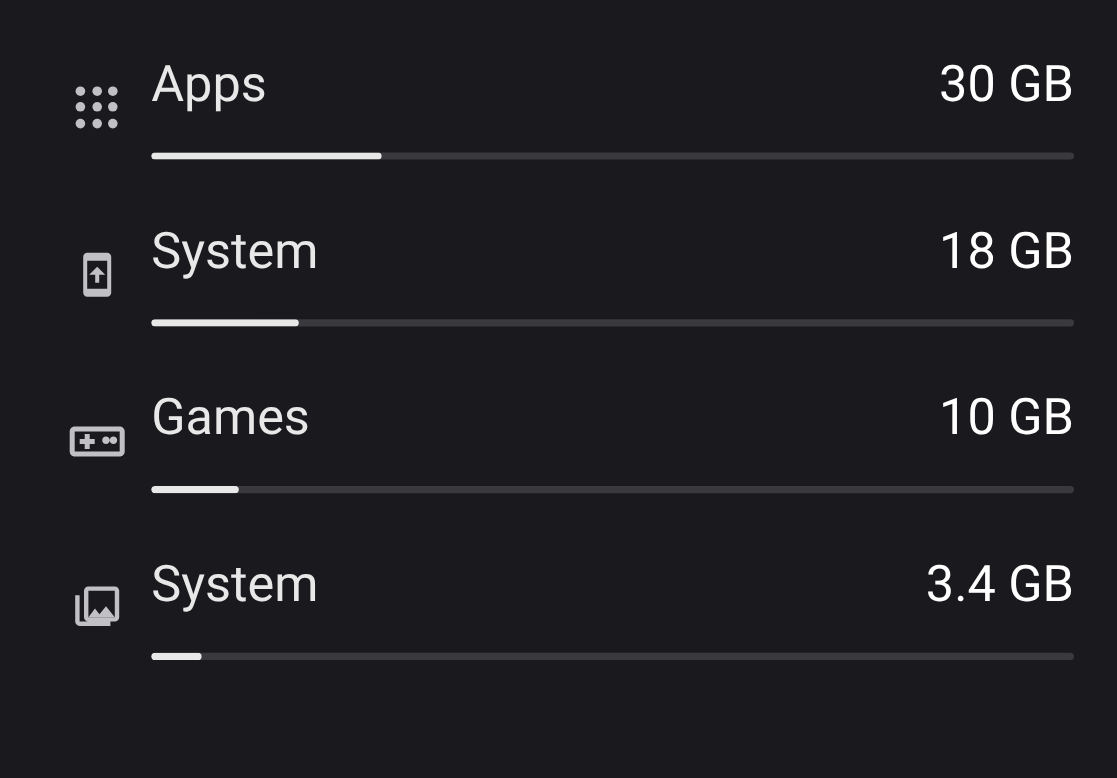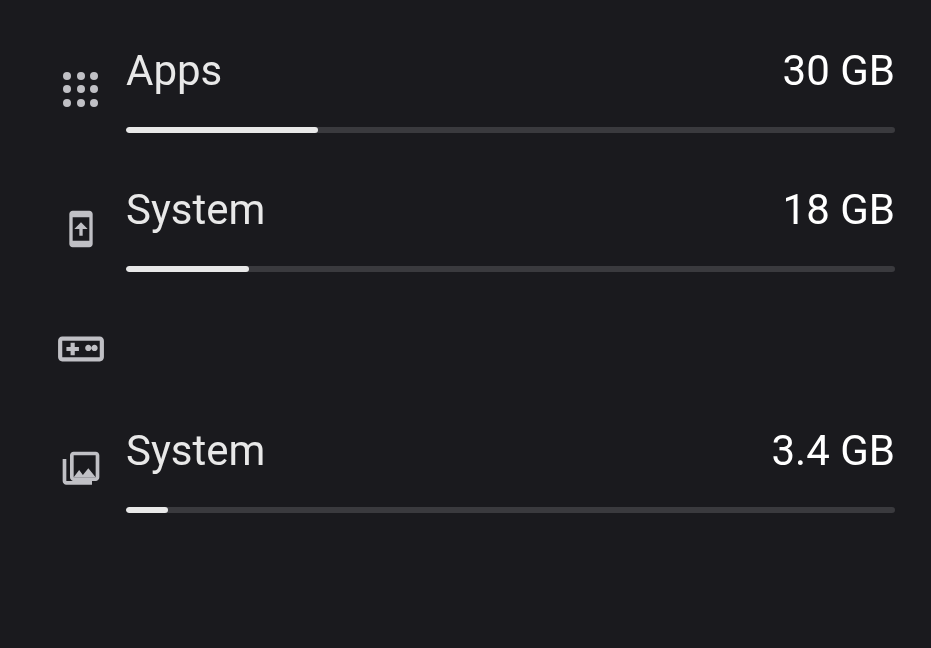--- a/index.html
+++ b/index.html
@@ -131,20 +131,29 @@
     </div>
   </div>
 
   <div class="storage-item">
     <div class="icon-container">
       <svg viewBox="0 0 24 24" style="width:50px;height:50px;">
         <path d="M21 6H3c-1.1 0-2 .9-2 2v8c0 1.1.9 2 2 2h18c1.1 0 2-.9 2-2V8c0-1.1-.9-2-2-2zm0 10H3V8h18v8z"></path>
         <path d="M7 11H5v2h2v2h2v-2h2v-2H9V9H7v2zm8.5 2c.83 0 1.5-.67 1.5-1.5S16.33 10 15.5 10s-1.5.67-1.5 1.5.67 1.5 1.5 1.5zm3 0c.83 0 1.5-.67 1.5-1.5S19.33 10 18.5 10 17 10.67 17 11.5s.67 1.5 1.5 1.5z"></path>
       </svg>
     </div>
+    <div class="content">
+      <div class="row">
+        <span class="label">Games</span>
+        <span class="size">10 GB</span>
+      </div>
+      <div class="progress-bar">
+        <div class="progress-fill" style="width:9.5%"></div>
+      </div>
+    </div>
   </div>
 
   <div class="storage-item">
     <div class="icon-container">
       <svg viewBox="0 0 24 24" style="width:44px;height:44px;">
         <path d="M22 16V4c0-1.1-.9-2-2-2H8c-1.1 0-2 .9-2 2v12c0 1.1.9 2 2 2h12c1.1 0 2-.9 2-2zm-14 0V4h12v12H8zm-4 2h14v2H4c-1.1 0-2-.9-2-2V6h2v12z"></path>
         <path d="M11 12l2.03 2.71L16 11l4 5H8l3-4z"></path>
       </svg>
     </div>
     <div class="content">

